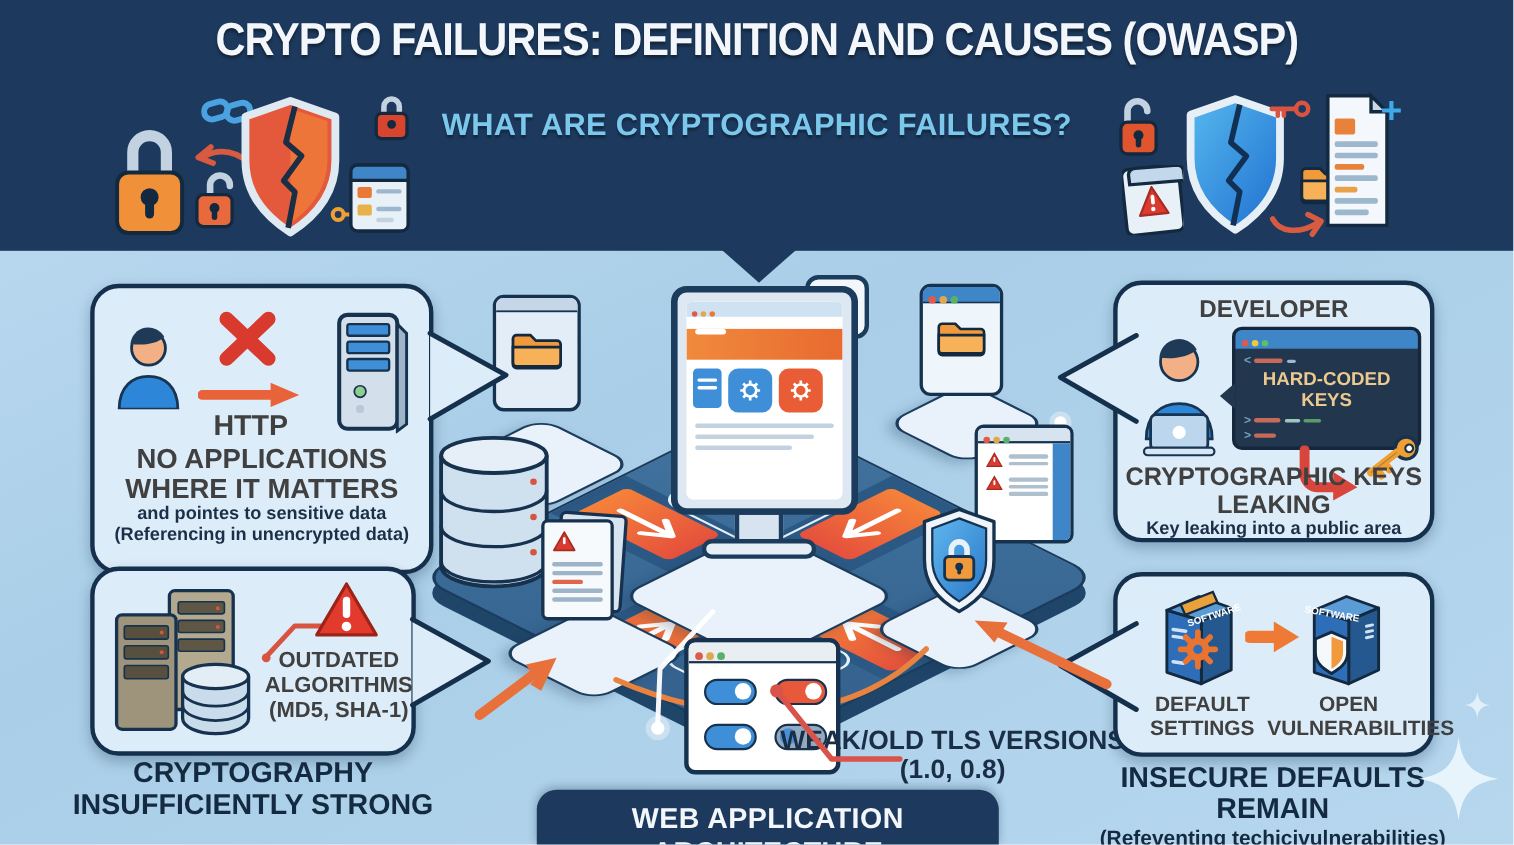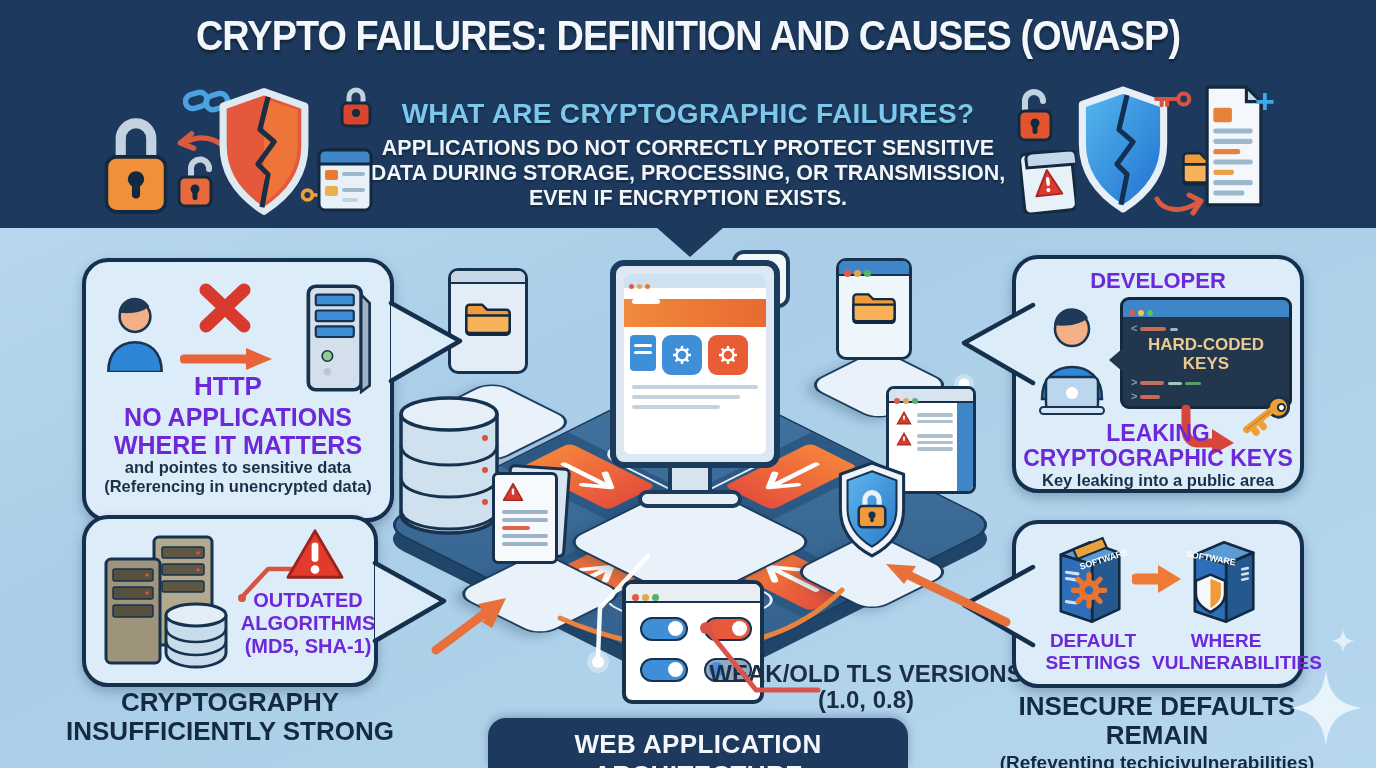--- a/index.html
+++ b/index.html
@@ -18,21 +18,21 @@
            font-size:28px; font-weight:800; letter-spacing:.3px; text-shadow:0 2px 2px rgba(0,0,0,.35); }
   .hdr-def { left:318px; top:136px; width:740px; text-align:center; color:#f2f6fa;
              font-size:21.5px; font-weight:800; line-height:25px; text-shadow:0 2px 2px rgba(0,0,0,.35); }
   .hdr-tail { left:656px; top:227px; width:0; height:0;
               border-left:34px solid transparent; border-right:34px solid transparent;
               border-top:30px solid #1d3a5e; }
 
   
   .bubble { background:#dcecf8; border:4px solid #15304c; border-radius:26px;
             box-shadow:0 5px 12px rgba(16,42,68,.28); }
-  .bx-title { font-weight:800; color:#6d28d9; text-align:center; line-height:1.1; }
+  .bx-title { font-weight:800; color:#404040; text-align:center; line-height:1.1; }
   .bx-sub { font-weight:700; color:#1b3048; text-align:center; line-height:1.18; }
   .caption { font-weight:800; color:#132a41; text-align:center; line-height:1.12; }
 
   
   .pill { position:absolute; width:48px; height:24px; border-radius:12px; border:2.5px solid #16324e; }
   .knob { position:absolute; top:2px; width:15px; height:15px; border-radius:50%; background:#fff; }
 
   
   .plat { border-radius:34px; transform:scaleY(.5) rotate(45deg); }
   .pad  { position:absolute; background:#e9f2fa; border:3px solid #1c3c5e; border-radius:24px;
@@ -51,25 +51,20 @@
                  font-size:26px; font-weight:800; letter-spacing:.4px; }
 </style>
 </head>
 <body>
 
 <div class="canvas">
 
   <div class="abs hdr">
     <div class="abs hdr-title">CRYPTO FAILURES: DEFINITION AND CAUSES (OWASP)</div>
     <div class="abs hdr-q">WHAT ARE CRYPTOGRAPHIC FAILURES?</div>
-    <div class="abs hdr-def">
-      <span style="display:block">APPLICATIONS DO NOT CORRECTLY PROTECT SENSITIVE</span>
-      <span style="display:block">DATA DURING STORAGE, PROCESSING, OR TRANSMISSION,</span>
-      <span style="display:block">EVEN IF ENCRYPTION EXISTS.</span>
-    </div>
 
     <div class="abs" style="left:100px;top:108px">
       <svg width="72" height="112" viewBox="0 0 70 110">
         <path d="M20 52 V30 a15 15 0 0 1 30 0 V52" fill="none" stroke="#c3d2e0" stroke-width="10" stroke-linecap="round"></path>
         <rect x="6" y="48" width="58" height="54" rx="10" fill="#f0913a" stroke="#13293f" stroke-width="3.5"></rect>
         <circle cx="35" cy="70" r="8" fill="#13293f"></circle>
           <rect x="31" y="73" width="8" height="16" rx="4" fill="#13293f"></rect>
       </svg>
     </div>
     <div class="abs" style="left:183px;top:86px">
@@ -518,22 +513,22 @@
     </svg>
     <div class="abs" style="left:222px;top:140px;transform:rotate(-38deg)">
       <svg width="60" height="34" viewBox="0 0 60 30">
         <circle cx="45" cy="15" r="10" fill="#f0a033" stroke="#16324e" stroke-width="3"></circle>
         <circle cx="47" cy="17" r="3.5" fill="#fff" stroke="#16324e" stroke-width="2"></circle>
         <path d="M36 13 H6 M12 13 v8 M21 13 v8" stroke="#f0a033" stroke-width="7" stroke-linecap="round"></path>
         <path d="M36 13 H6" stroke="#16324e" stroke-width="1" opacity=".3"></path>
       </svg>
     </div>
     <div class="abs bx-title" style="left:0;top:162px;width:284px;font-size:23px">
+      <span style="display:block">CRYPTOGRAPHIC KEYS</span>
       <span style="display:block">LEAKING</span>
-      <span style="display:block">CRYPTOGRAPHIC KEYS</span>
     </div>
     <div class="abs bx-sub" style="left:0;top:212px;width:284px;font-size:16.5px">Key leaking into a public area</div>
   </div>
   <svg class="abs" style="left:956px;top:300px" width="80" height="88">
     <path d="M77 5 L8 43 L77 83" fill="#dcecf8" stroke="#15304c" stroke-width="4.5" stroke-linejoin="round" stroke-linecap="round"></path>
   </svg>
 
   <div class="abs bubble" style="left:1012px;top:520px;width:292px;height:168px">
     <div class="abs" style="left:32px;top:12px">
       <svg width="82" height="94" viewBox="0 0 78 90">
@@ -571,21 +566,21 @@
           <path d="M0 -16 L14 -10 V2 c0 9 -7 14 -14 18 c-7 -4 -14 -9 -14 -18 V-10 Z" fill="#f6f9fc" stroke="#13293f" stroke-width="2.5" stroke-linejoin="round"></path>
           <path d="M0 -12 L10 -8 V2 c0 7 -5 11 -10 14 Z" fill="#f09a3c"></path>
         </g>
       </svg>
     </div>
     <div class="abs bx-title" style="left:8px;top:106px;width:138px;font-size:19px;line-height:22px">
       <span style="display:block">DEFAULT</span>
       <span style="display:block">SETTINGS</span>
     </div>
     <div class="abs bx-title" style="left:136px;top:106px;width:148px;font-size:19px;line-height:22px">
-      <span style="display:block">WHERE</span>
+      <span style="display:block">OPEN</span>
       <span style="display:block">VULNERABILITIES</span>
     </div>
   </div>
   <svg class="abs" style="left:956px;top:562px" width="80" height="88">
     <path d="M77 5 L8 43 L77 83" fill="#dcecf8" stroke="#15304c" stroke-width="4.5" stroke-linejoin="round" stroke-linecap="round"></path>
   </svg>
   <div class="abs caption" style="left:967px;top:692px;width:380px;font-size:26px">
     <span style="display:block">INSECURE DEFAULTS REMAIN</span>
     <span style="display:block;font-size:19px;font-weight:700;margin-top:2px">(Refeventing techicivulnerabilities)</span>
   </div>

